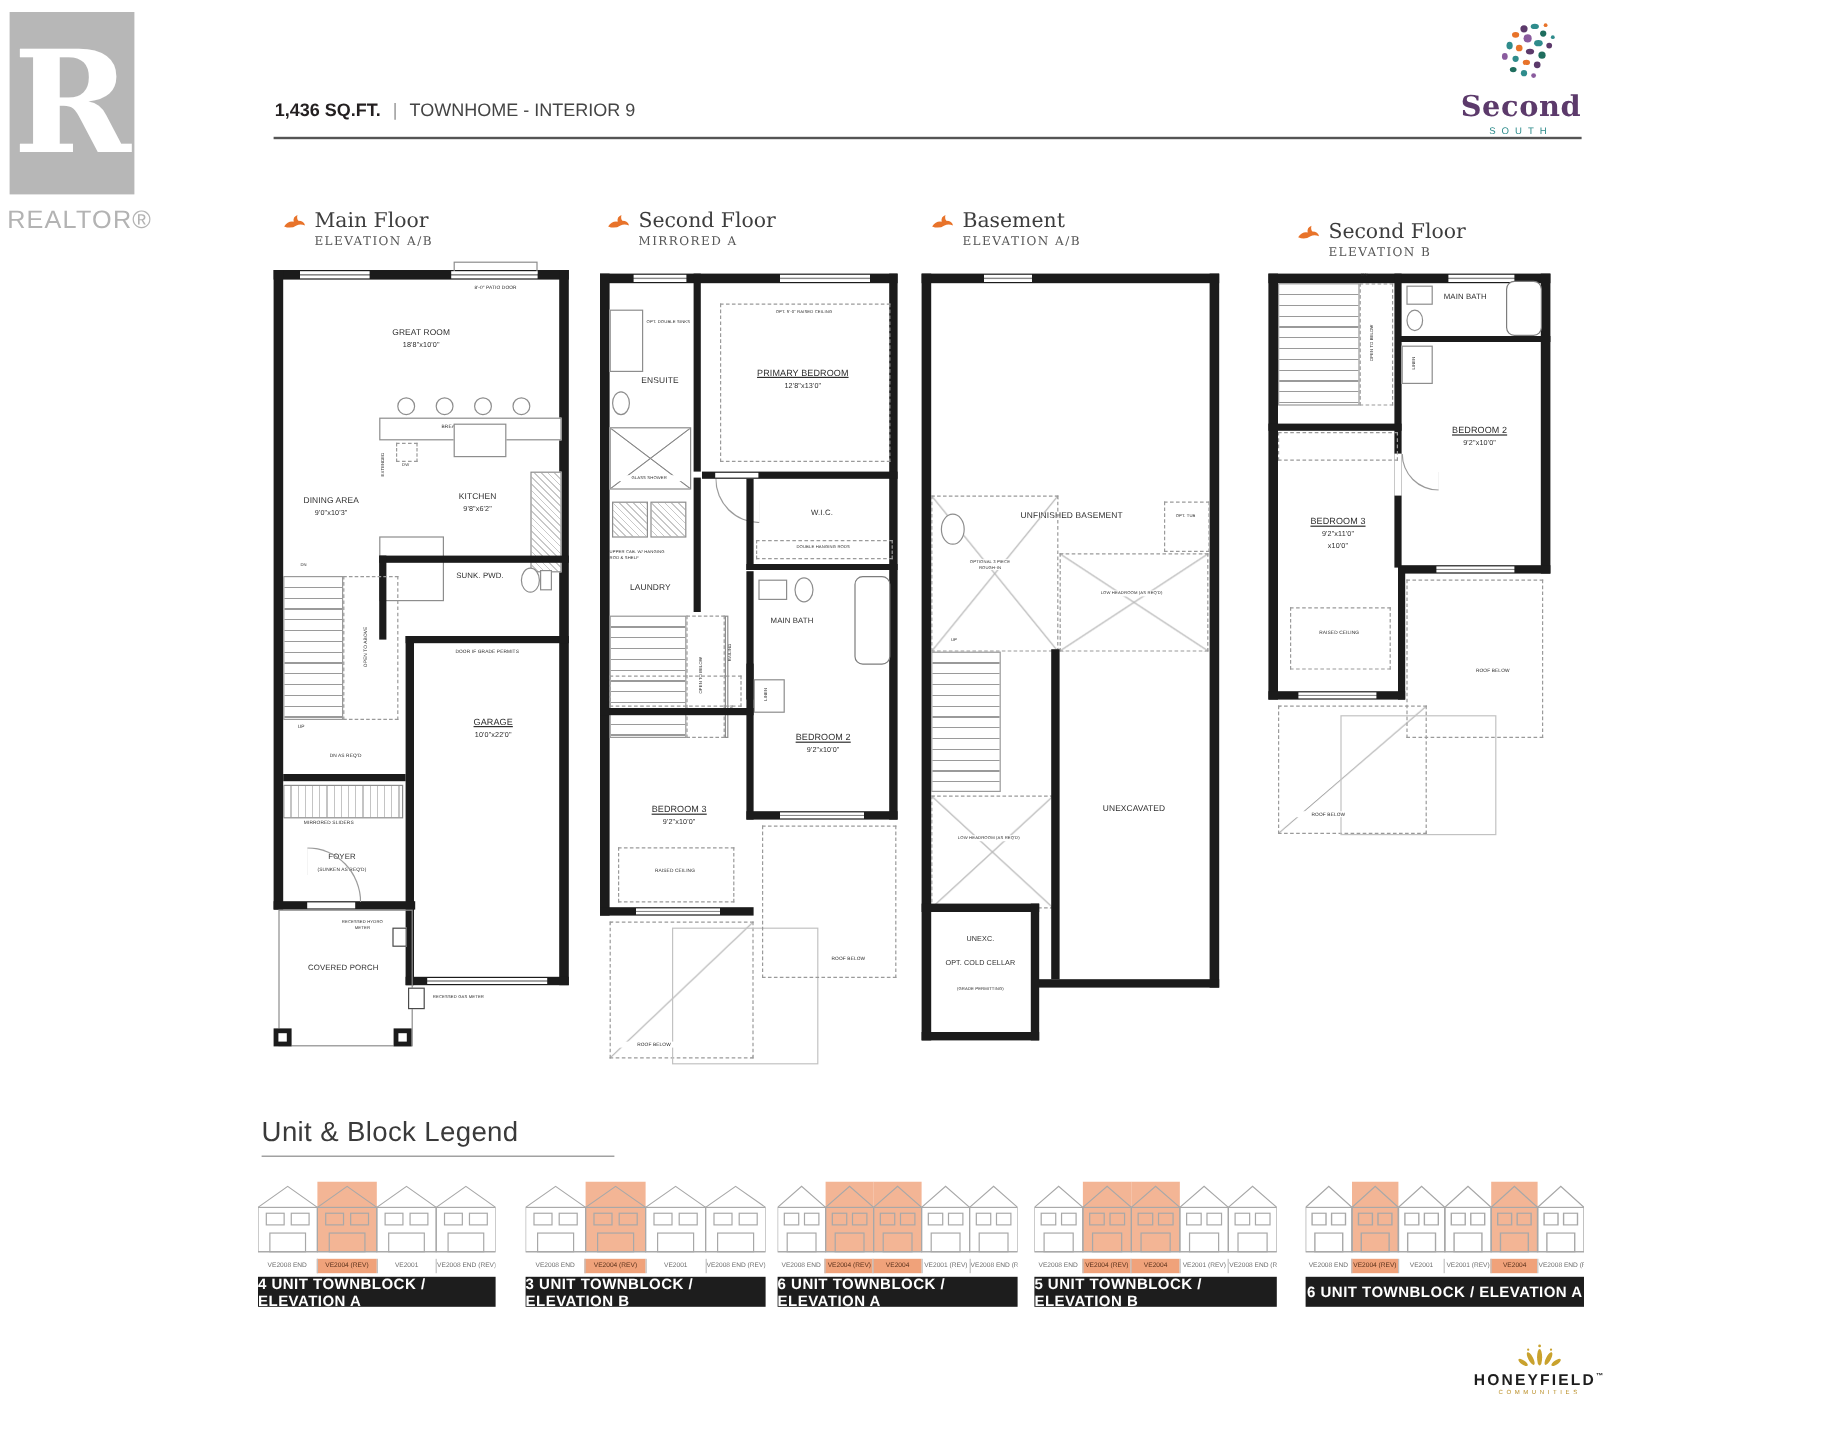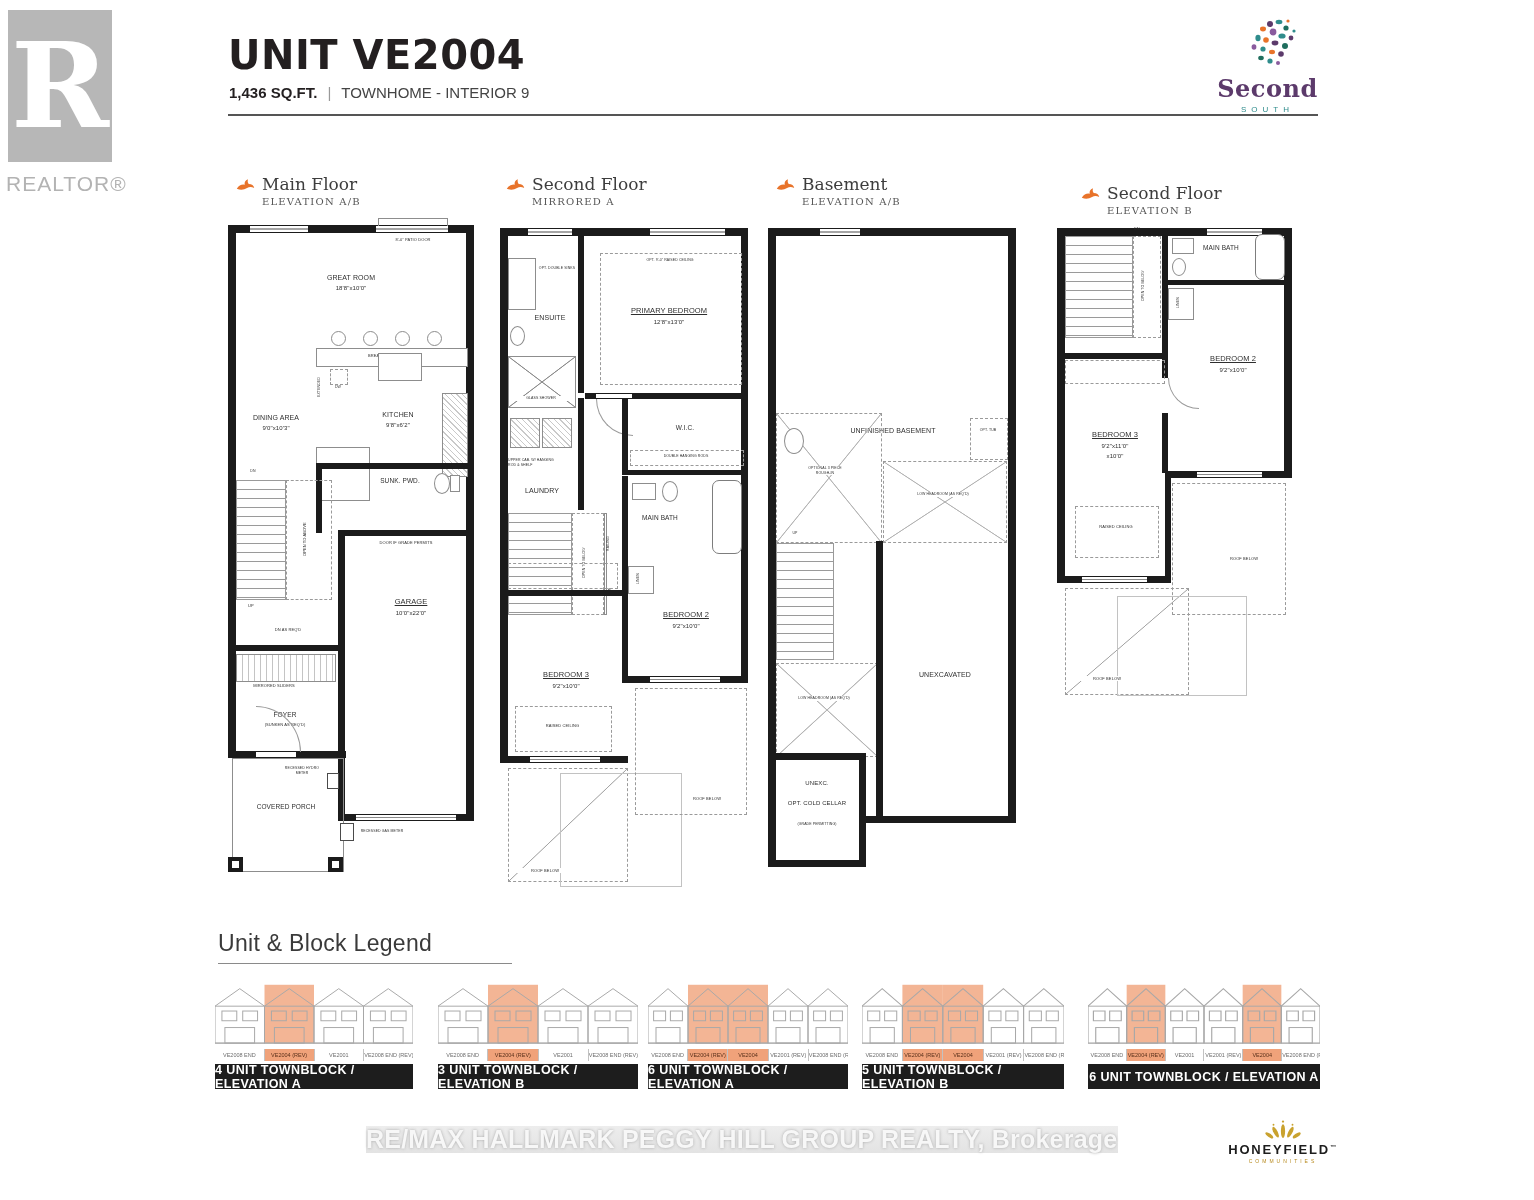--- a/index.html
+++ b/index.html
@@ -75,21 +75,20 @@
 </head>
 <body>
 
 <div class="page">
 
   <div class="realtor-box">
     <span>R</span>
   </div>
   <div class="realtor-word">REALTOR®</div>
 
-  <div class="title">UNIT VE2004</div>
   <div class="subtitle">
     <b>1,436 SQ.FT.</b><span class="pipe">|</span><span>TOWNHOME - INTERIOR 9</span>
   </div>
   <div class="hrule"></div>
 
   <div class="ventura">
     <svg width="64" height="58" viewBox="0 0 64 58" style="display:block;margin:0 auto;">
       <g>
         <circle cx="34" cy="8" r="3" fill="#5c3a6b"></circle>
           <ellipse cx="43" cy="6" rx="3.4" ry="2.2" fill="#2f8c8c"></ellipse>
@@ -550,21 +549,20 @@
         <span class="ulabel">VE2001</span>
         <span class="ulabel">VE2001 (REV)</span>
         <span class="ulabel hl">VE2004</span>
         <span class="ulabel">VE2008 END (REV)</span>
       </div>
     <div class="bar">
         <span>6 UNIT TOWNBLOCK / ELEVATION A</span>
       </div>
   </div>
 
-  <div class="watermark">RE/MAX HALLMARK PEGGY HILL GROUP REALTY, Brokerage</div>
   <div class="honeyfield">
     <svg width="38" height="22" viewBox="0 0 36 20" style="display:block;margin:0 auto;">
       <g fill="#c9a22e">
         <ellipse cx="18" cy="12" rx="2" ry="6.5"></ellipse>
         <ellipse transform="rotate(-28 11 13)" cx="11" cy="13" rx="1.9" ry="5.6"></ellipse>
         <ellipse transform="rotate(28 25 13)" cx="25" cy="13" rx="1.9" ry="5.6"></ellipse>
         <ellipse transform="rotate(-55 5 16)" cx="5" cy="16" rx="1.7" ry="4.4"></ellipse>
         <ellipse transform="rotate(55 31 16)" cx="31" cy="16" rx="1.7" ry="4.4"></ellipse>
         <circle cx="18" cy="3" r="1.1"></circle>
           <circle cx="9" cy="6" r="0.9"></circle>

